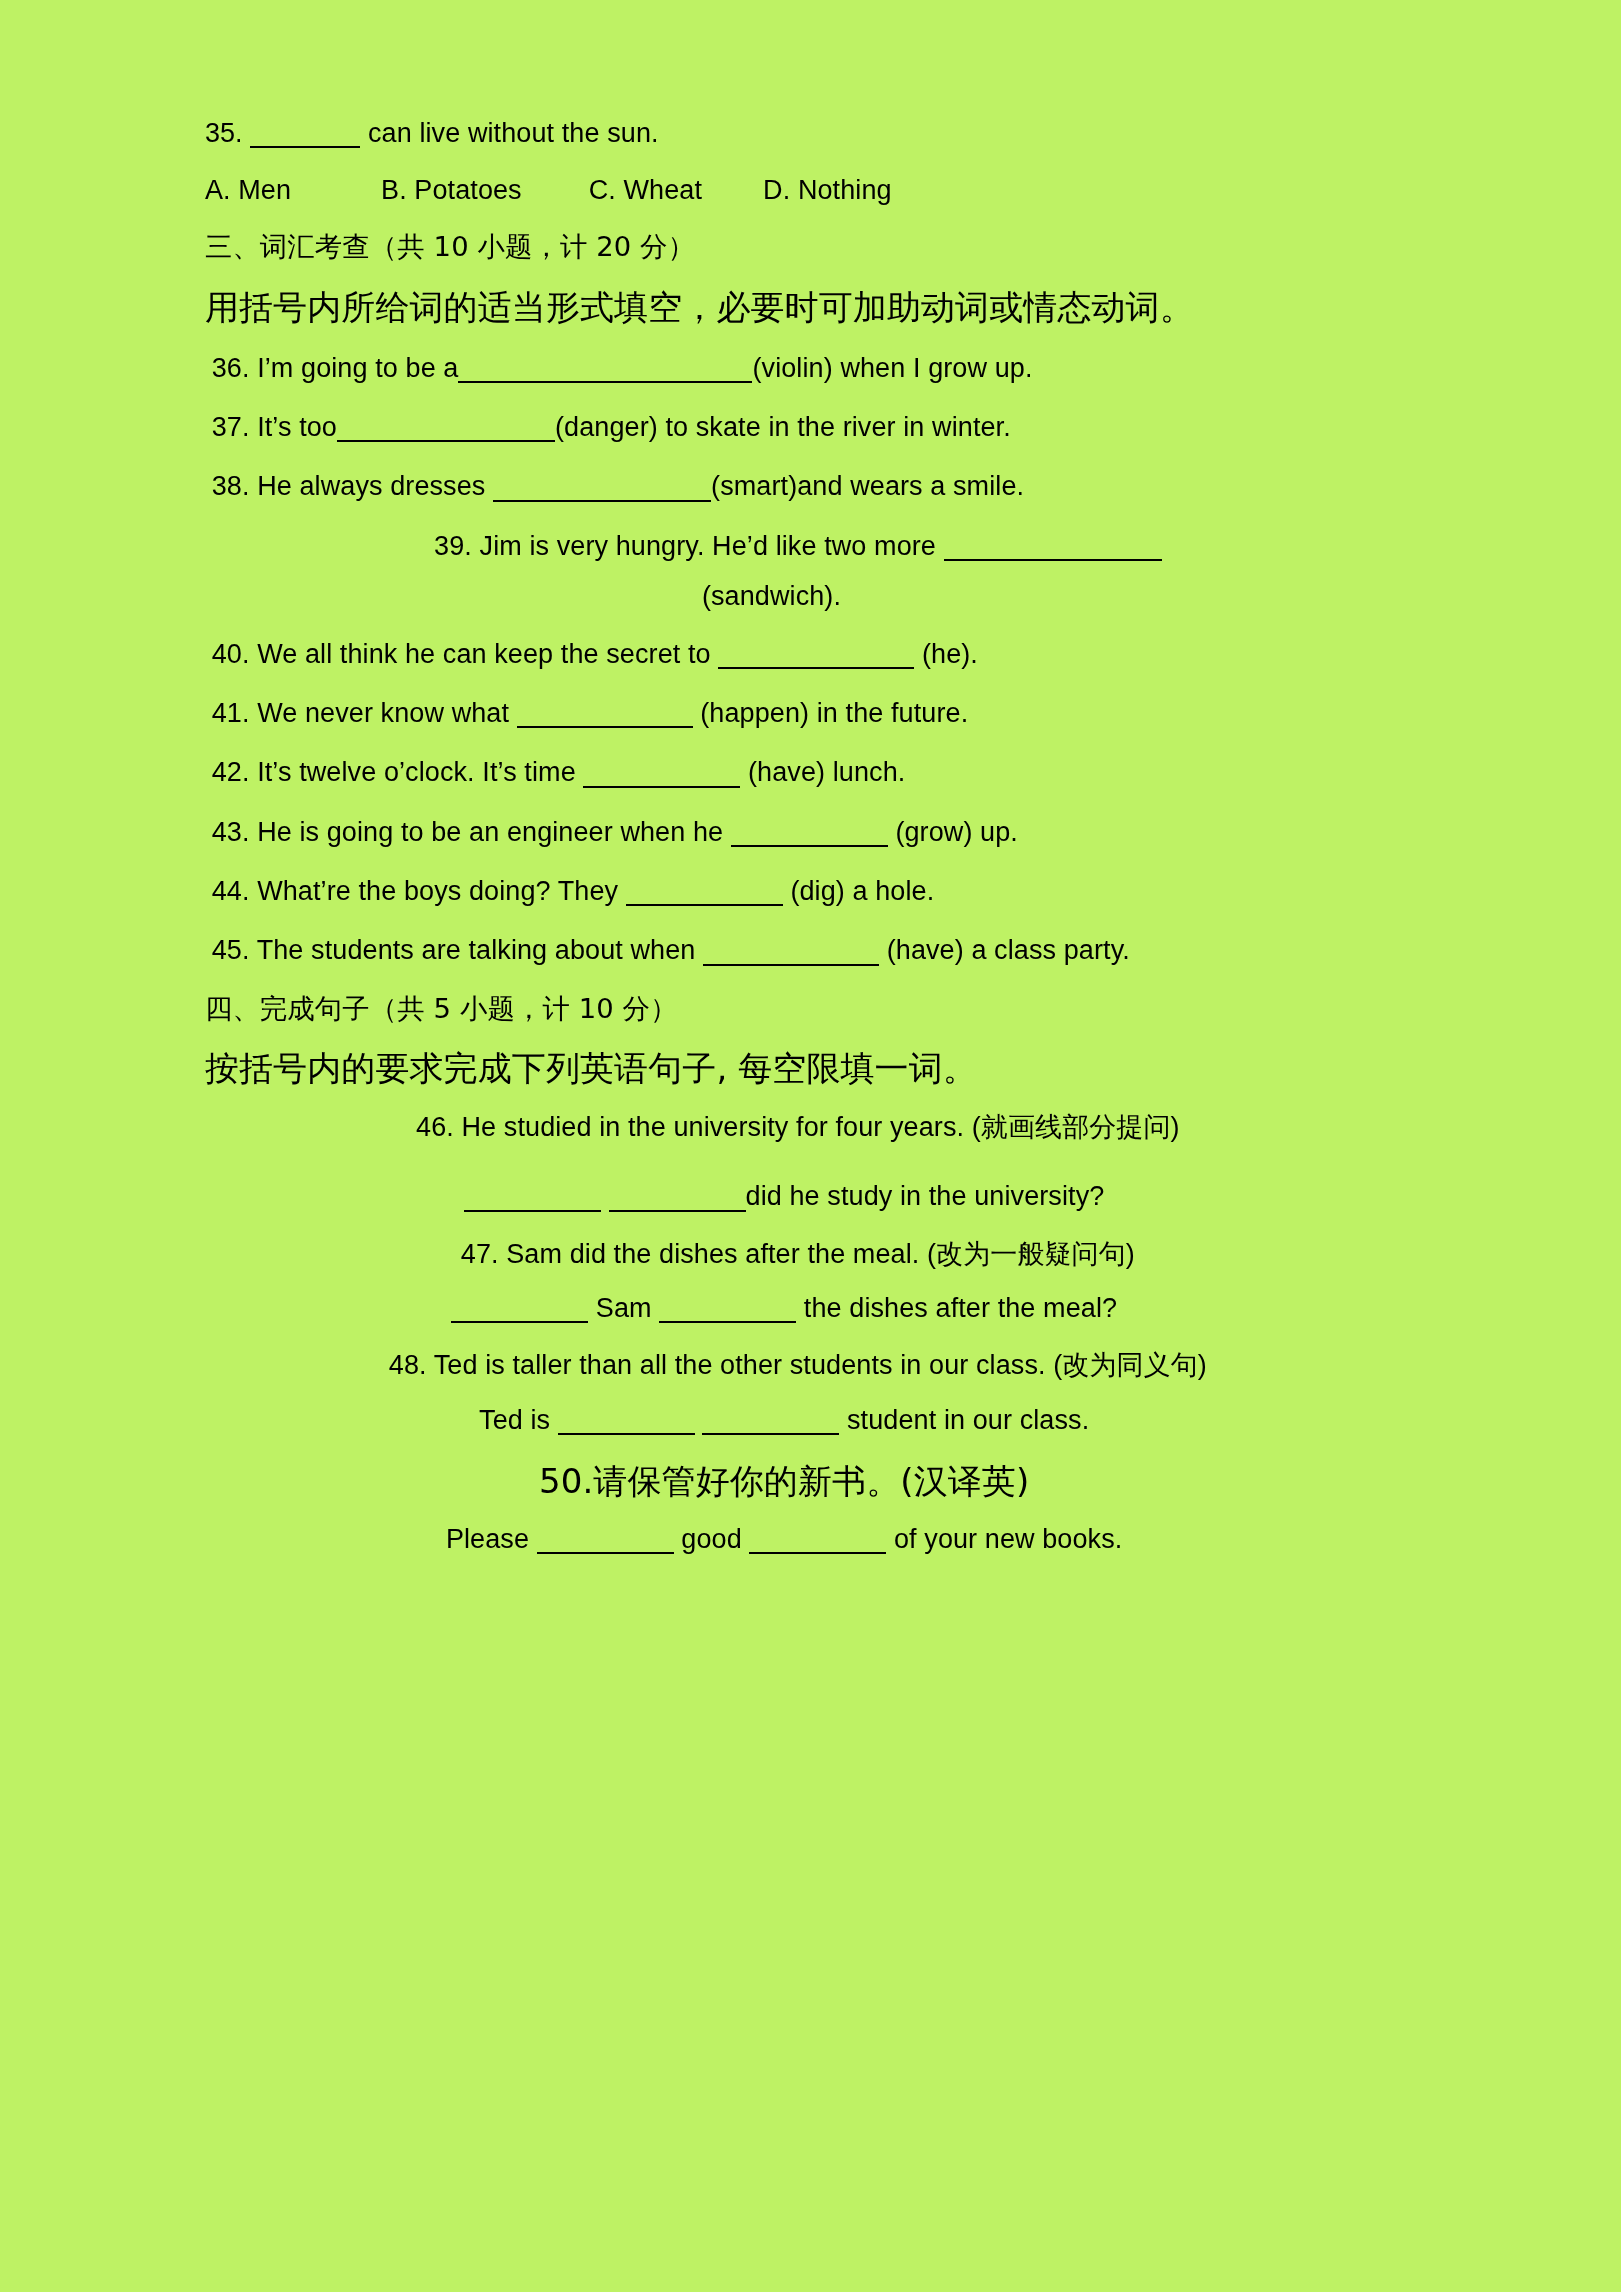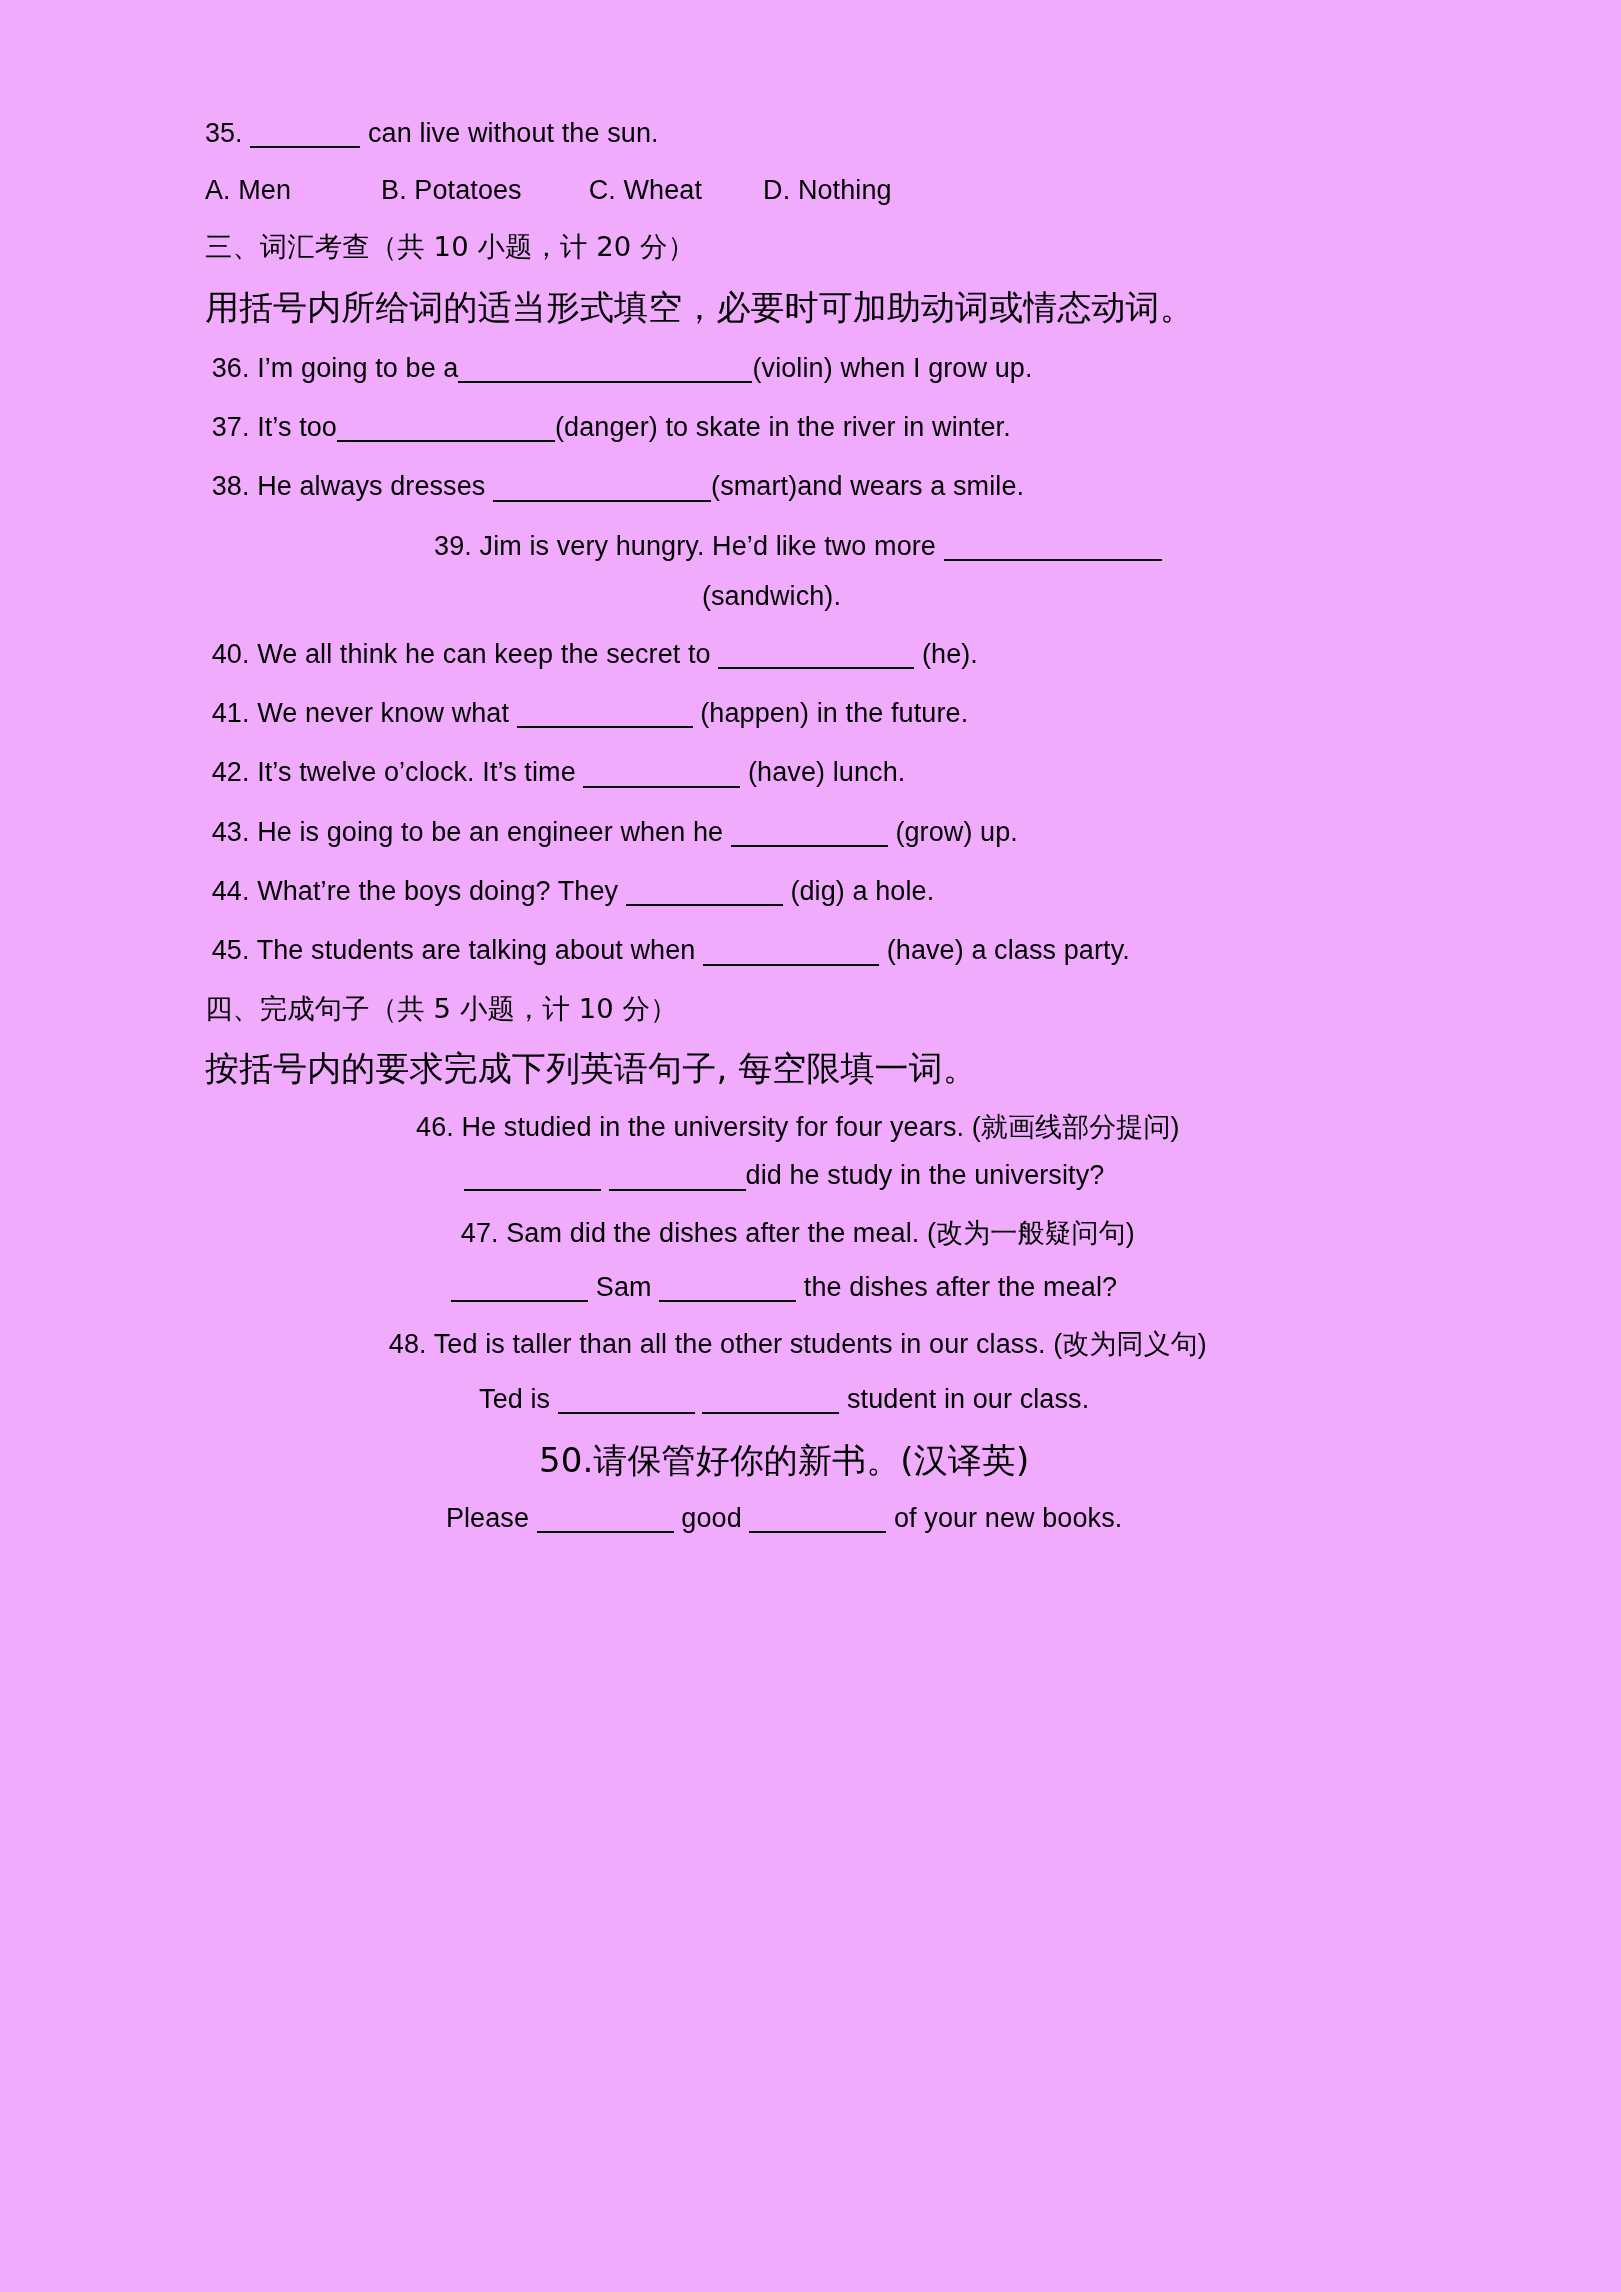--- a/index.html
+++ b/index.html
@@ -8,21 +8,21 @@
     background: #ffffff;
   }
   body {
     font-family: "Liberation Sans", "DejaVu Sans", sans-serif;
     color: #000000;
   }
   .page {
     position: relative;
     width: 1621px;
     height: 2293px;
-    background: #f0abfc;
+    background: #bef264;
     margin: 0 auto;
     overflow: hidden;
     box-sizing: border-box;
   }
   .content {
     position: absolute;
     left: 198px;
     top: 118px;
     width: 1186px;
   }
@@ -199,21 +199,21 @@
       <div class="line indent">
         <span class="cn">按括号内的要求完成下列英语句子, 每空限填一词。</span>
       </div>
     </div>
 
     <div class="blk-tight">
       <div class="line indent2">
         <span>46.</span>
         <span>He studied in the university for four years. (就画线部分提问)</span>
       </div>
-      <div class="line" style="margin-top:19px; margin-left:-13.7px;">
+      <div class="line" style="margin-top:40px; margin-left:-13.7px;">
         <span class="blank b-sm"></span>
         <span class="blank b-sm"></span><span>did he study in the university?</span>
       </div>
     </div>
 
     <div class="blk-tight" style="margin-top:29px;">
       <div class="line indent2">
         <span>47.</span>
         <span>Sam did the dishes after the meal. (改为一般疑问句)</span>
       </div>

